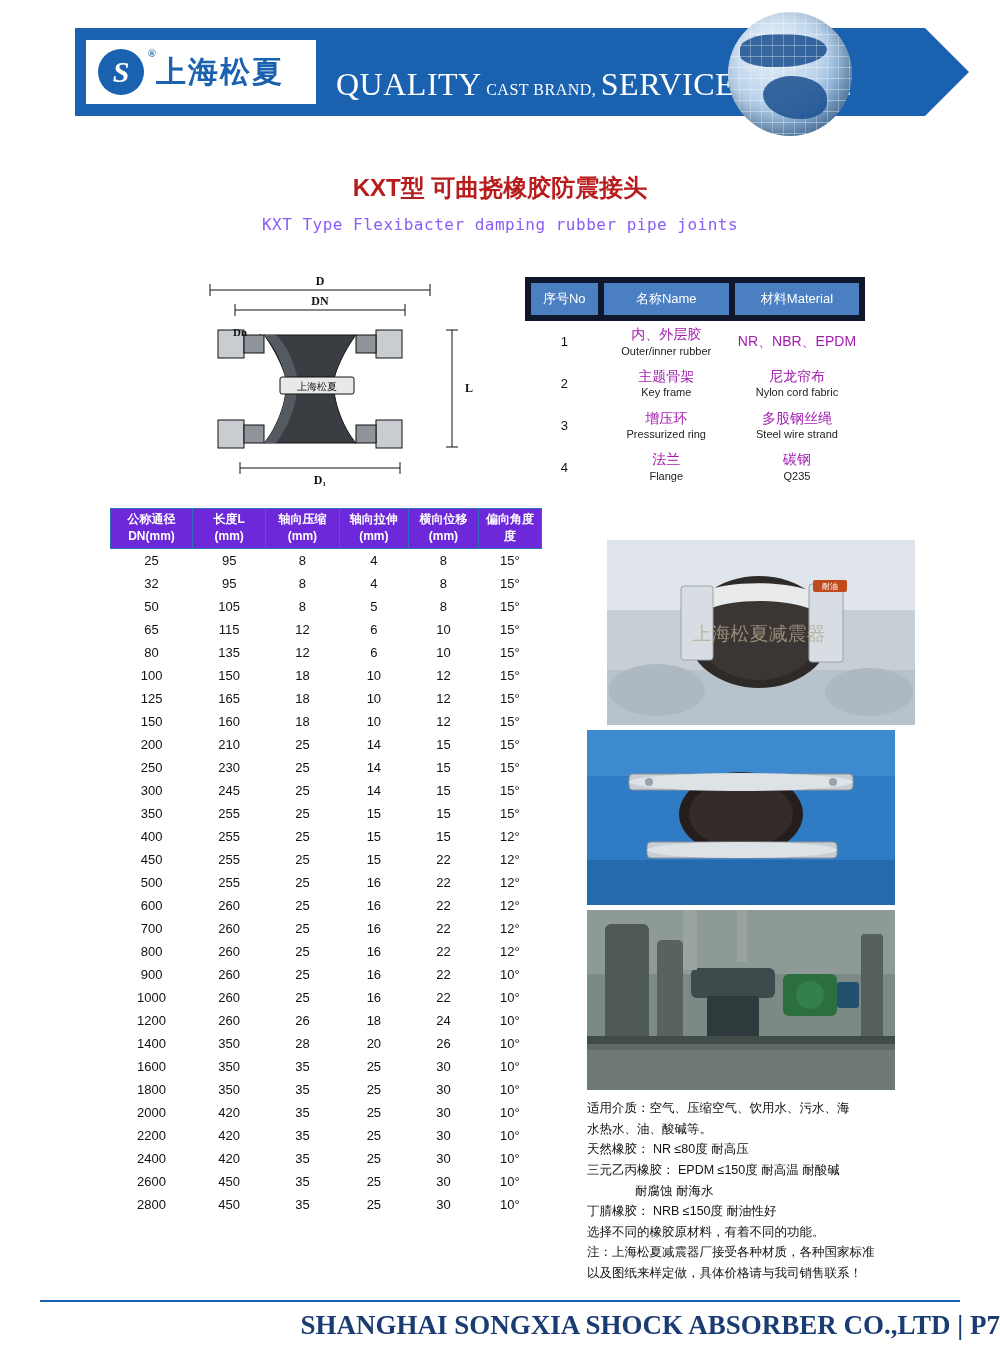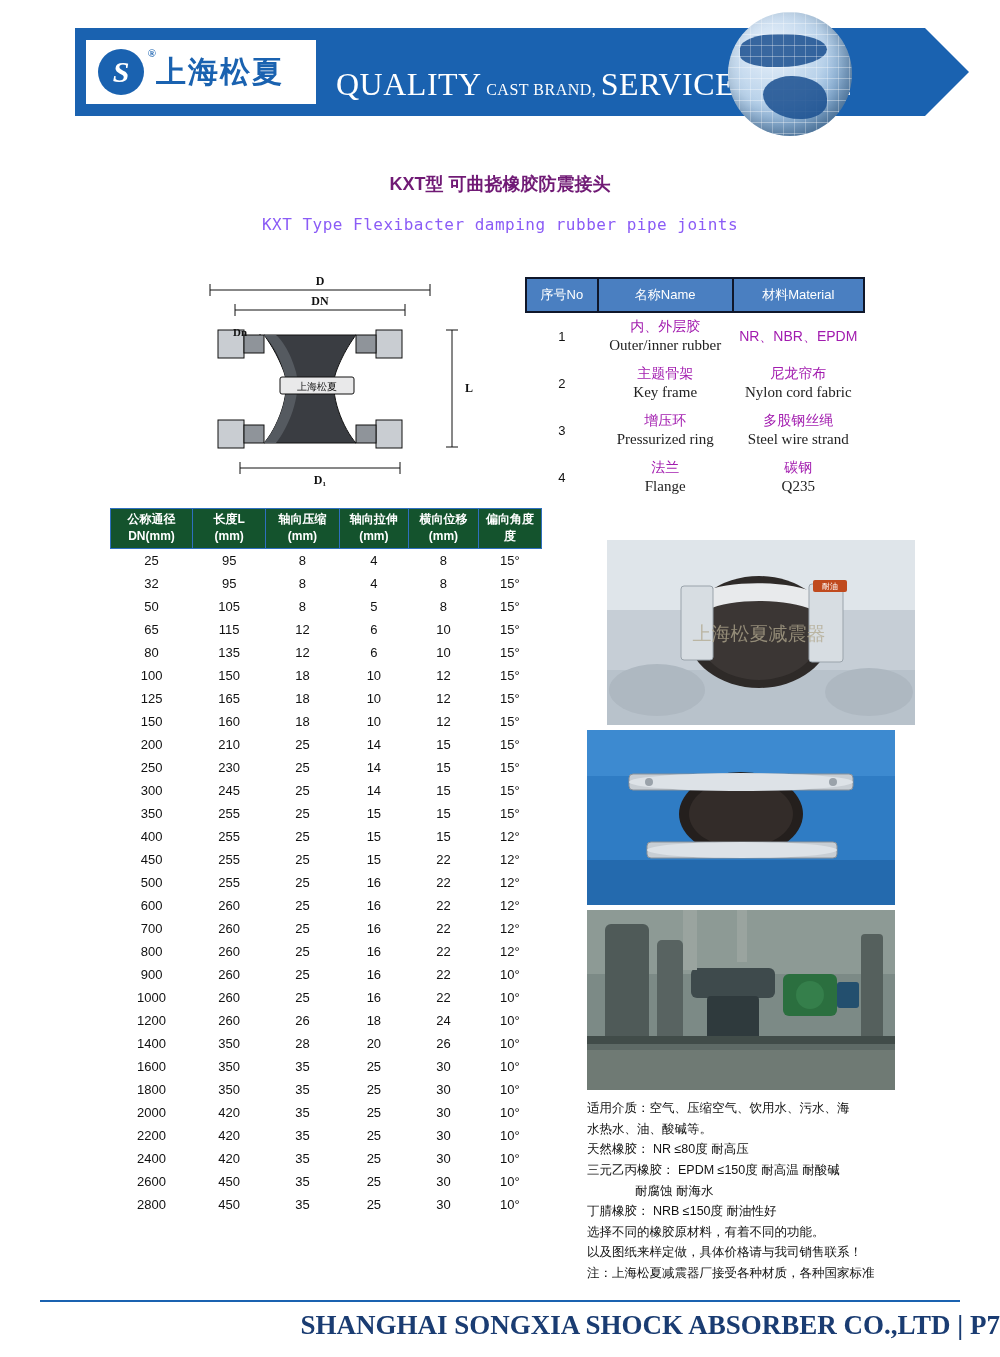--- a/index.html
+++ b/index.html
@@ -72,57 +72,57 @@
   .globe-grid{
     position:absolute;inset:0;border-radius:50%;
     background:
       repeating-linear-gradient(to bottom, rgba(255,255,255,.35) 0 1px, transparent 1px 11px),
       repeating-linear-gradient(to right, rgba(255,255,255,.28) 0 1px, transparent 1px 11px);
   }
 
   
   .title-cn{
     position:absolute;left:0;top:172px;width:1000px;text-align:center;
-    font-size:18px;font-weight:bold;color:#701a75;
+    font-size:24px;font-weight:bold;color:#b91c1c;
   }
   .title-en{
     position:absolute;left:0;top:215px;width:1000px;text-align:center;
     font-family:"DejaVu Sans Mono", monospace;
     font-size:16px;color:#8b5cf6;letter-spacing:.5px;
   }
 
   
   .drawing{
     position:absolute;left:180px;top:272px;width:310px;height:215px;
   }
   .drawing svg{display:block;}
 
   
   .parts{
     position:absolute;left:525px;top:277px;width:340px;
     border-collapse:collapse;font-size:12px;
   }
   .parts th{
     background:#4a7fc1;color:#fff;font-weight:normal;font-size:13px;
-    padding:7px 4px;border:2px solid #0f172a;
+    padding:7px 4px;border:6px solid #0f172a;
   }
   .parts td{
     padding:5px 4px;text-align:center;border:none;vertical-align:middle;
   }
   .parts .cn{font-size:14px;color:#a21caf;display:block;line-height:1.25;}
-  .parts .en{font-family:Liberation Serif, serif;font-size:15px;color:#222;display:block;line-height:1.3;}
+  .parts .en{font-family:Liberation Sans, sans-serif;font-size:11px;color:#222;display:block;line-height:1.3;}
   .parts .idx{font-size:13px;}
 
   
   .spec{
     position:absolute;left:110px;top:508px;width:432px;
     border-collapse:collapse;font-size:12.5px;
   }
   .spec thead th{
-    background:#14532d;color:#fff;font-weight:bold;font-size:12px;
+    background:#6d28d9;color:#fff;font-weight:bold;font-size:12px;
     padding:2px 2px;border:1px solid #2f6fbf;line-height:1.45;
   }
   .spec thead th .l2{display:block;font-weight:bold;}
   .spec tbody td{
     text-align:center;padding:4px 2px;border:none;color:#111;font-size:13px;
   }
 
   
   .photo{position:absolute;overflow:hidden;}
   .photo1{left:587px;top:540px;width:308px;height:185px;padding-left:20px;}
@@ -606,22 +606,22 @@
 <div class="notes">
   <div>
     <b>适用介质：</b><span>空气、压缩空气、饮用水、污水、海</span>
   </div>
   <div>水热水、油、酸碱等。</div>
   <div>天然橡胶：  NR  ≤80度  耐高压</div>
   <div>三元乙丙橡胶：  EPDM  ≤150度  耐高温  耐酸碱</div>
   <div class="indent">耐腐蚀  耐海水</div>
   <div>丁腈橡胶：  NRB  ≤150度  耐油性好</div>
   <div>选择不同的橡胶原材料，有着不同的功能。</div>
+  <div>注：上海松夏减震器厂接受各种材质，各种国家标准</div>
   <div>以及图纸来样定做，具体价格请与我司销售联系！</div>
-  <div>注：上海松夏减震器厂接受各种材质，各种国家标准</div>
 </div>
 
 <div class="footer-rule"></div>
 <div class="footer">
   <span>SHANGHAI SONGXIA SHOCK ABSORBER CO.,LTD</span>
   <span>|</span>
   <span class="pg">P7</span>
 </div>
 
 </body></html>

